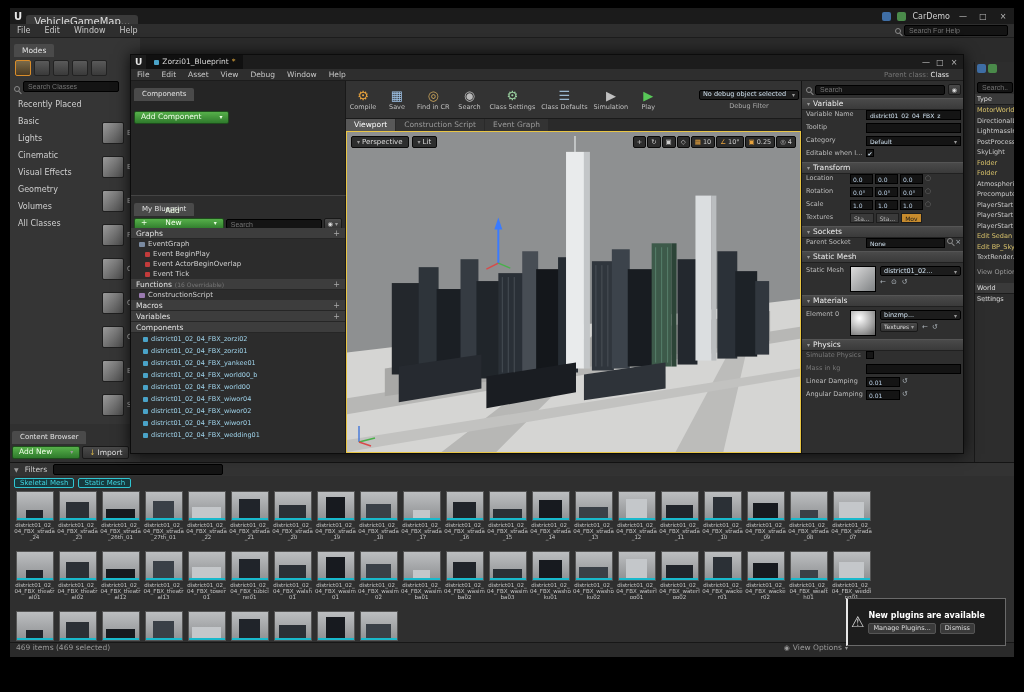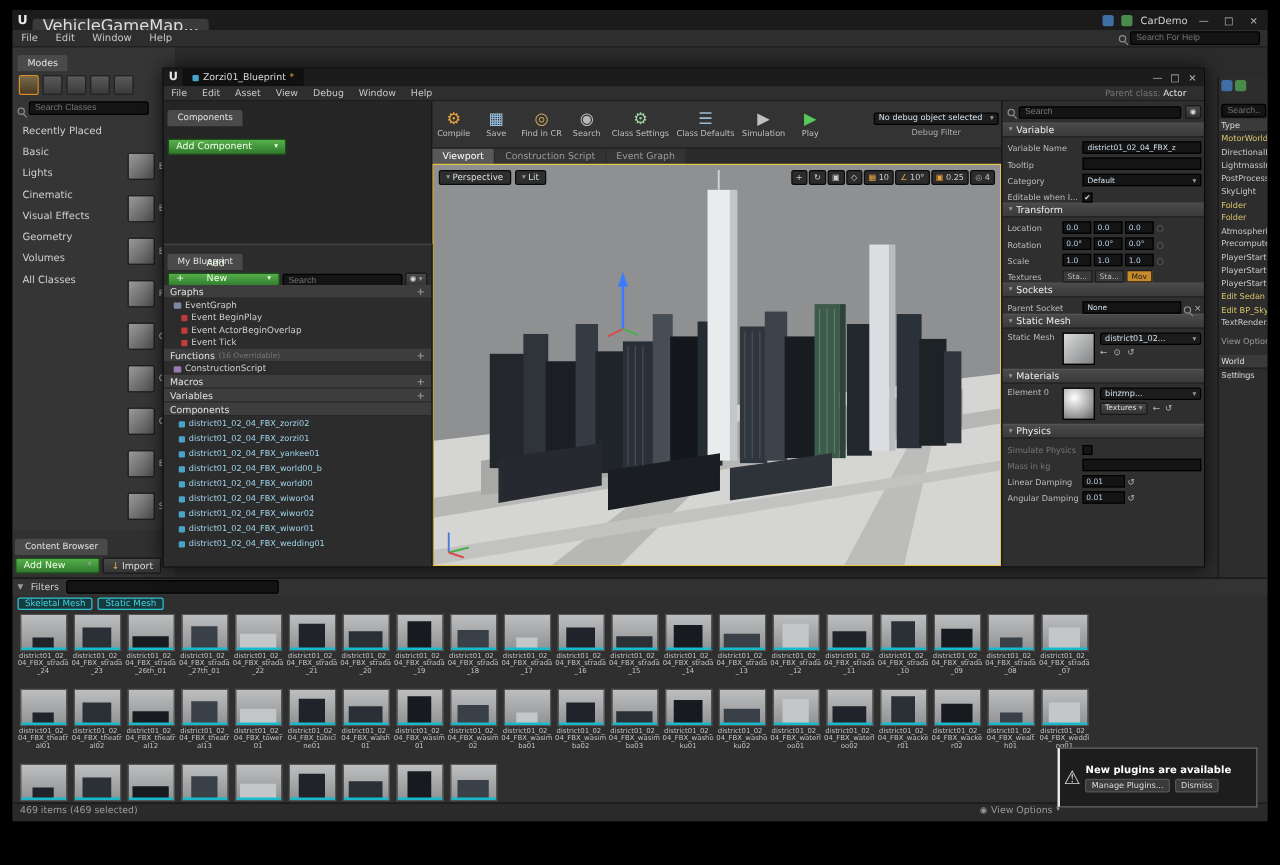--- a/index.html
+++ b/index.html
@@ -3,21 +3,21 @@
 <meta charset="utf-8">
 <style>
   *{box-sizing:border-box;margin:0;padding:0}
   body{background:#000;font-family:"DejaVu Sans",sans-serif;color:#cfcfcf}
   .screen{position:relative;width:1024px;height:692px;background:#000;overflow:hidden}
   .abs{position:absolute}
   .mainwin{left:10px;top:8px;width:1004px;height:649px;background:#2b2b2b;overflow:hidden}
   
   .titlebar{left:0;top:0;width:1004px;height:16px;background:#1b1b1b;display:flex;align-items:center;font-size:8px}
   .ulogo{color:#e8e8e8;font-weight:bold;font-size:10px;padding:0 4px}
-  .wtab{background:#3a3a3a;color:#ddd;height:14px;line-height:14px;padding:0 8px;border-radius:3px 3px 0 0;font-size:13px;margin-top:12px}
+  .wtab{background:#3a3a3a;color:#ddd;height:14px;line-height:14px;padding:0 8px;border-radius:3px 3px 0 0;font-size:10px;margin-top:12px}
   .tb-right{margin-left:auto;display:flex;align-items:flex-end;gap:6px;padding-right:4px}
   .apptitle{color:#cfcfcf;font-size:8px}
   .winbtn{color:#bbb;font-size:8px;width:14px;text-align:center;cursor:default}
   .miniicon{width:9px;height:9px;border-radius:2px}
   .menubar{left:0;top:16px;width:1004px;height:14px;background:#2e2e2e;display:flex;align-items:center;font-size:8px;border-bottom:1px solid #1d1d1d}
   .mitem{padding:0 7px;color:#c8c8c8}
   .input{background:#141414;border:1px solid #000;color:#9a9a9a;font-size:7px;height:11px;padding:0 4px;border-radius:2px;outline:none}
   .mag{width:6px;height:6px;border:1px solid #8a8a8a;border-radius:50%;position:relative;display:inline-block;flex:none}
   .mag::after{content:"";position:absolute;width:4px;height:1px;background:#8a8a8a;transform:rotate(45deg);right:-3px;bottom:-2px}
   
@@ -73,21 +73,21 @@
   .mbsec{background:#3d3d3d;font-size:7.5px;color:#e0e0e0;padding:0 5px;display:flex;align-items:center;height:11px;border-bottom:1px solid #262626}
   .mbplus{margin-left:auto;color:#aaa;font-size:8px}
   .mbrow{font-size:7px;color:#cfcfcf;padding-left:14px;height:10px;display:flex;align-items:center;gap:3px}
   .evico{width:5px;height:5px;background:#c23b3b;border-radius:1px;flex:none}
   .gico{width:6px;height:5px;background:#7a8aa0;border-radius:1px;flex:none}
   .cico{width:5px;height:5px;background:#4aa3c8;border-radius:1px;flex:none}
   .comprow{font-size:6.5px;color:#9fd3ea;padding-left:12px;height:12px;display:flex;align-items:center;gap:3px;white-space:nowrap;overflow:hidden}
   
   .details{position:absolute;left:670px;top:26px;width:164px;height:374px;background:#2f2f2f;border-left:1px solid #141414;overflow:hidden}
   .dsec{background:linear-gradient(#4a4a4a,#3a3a3a);font-size:7.5px;color:#ececec;padding:0 5px;height:12px;line-height:12px;border-top:1px solid #555;border-bottom:1px solid #202020;display:flex;gap:3px;align-items:center}
-  .drow{display:flex;align-items:flex-end;font-size:6.5px;color:#bbb;padding:0 4px;height:13px;gap:2px}
+  .drow{display:flex;align-items:flex-start;font-size:6.5px;color:#bbb;padding:0 4px;height:13px;gap:2px}
   .dlabel{width:58px;flex:none;white-space:nowrap;overflow:hidden}
   .dval{background:#141414;border:1px solid #000;color:#cfe0ee;flex:1;height:10px;line-height:9px;padding:0 3px;font-size:6px;white-space:nowrap;overflow:hidden}
   .numbox{background:#141414;border:1px solid #000;color:#bcd2e8;width:23px;height:10px;line-height:9px;padding:0 2px;font-size:6px;flex:none}
   .chk{width:8px;height:8px;background:#161616;border:1px solid #000;font-size:6px;line-height:8px;text-align:center;color:#cfe0ee;flex:none}
   .mob{font-size:6px;padding:0 3px;height:10px;line-height:9px;background:#3a3a3a;border:1px solid #1d1d1d;color:#bbb}
   .mob.sel{background:#c78b2d;color:#191919}
   .dthumb-cube{width:26px;height:26px;flex:none;background:linear-gradient(135deg,#dcdcdc,#7f8284);border:1px solid #000}
   .dthumb-sphere{width:26px;height:26px;flex:none;background:radial-gradient(circle at 35% 30%,#ffffff,#9a9a9a 65%,#5f5f5f);border:1px solid #000}
   .tinyico{color:#aeb6bd;font-size:7px;line-height:8px}
   .dim{color:#777}
@@ -692,21 +692,21 @@
       <span class="mitem" style="padding:0 6px">File</span>
           <span class="mitem" style="padding:0 6px">Edit</span>
           <span class="mitem" style="padding:0 6px">Asset</span>
           <span class="mitem" style="padding:0 6px">View</span>
           <span class="mitem" style="padding:0 6px">Debug</span>
           <span class="mitem" style="padding:0 6px">Window</span>
           <span class="mitem" style="padding:0 6px">Help</span>
         </div>
       <div style="margin-left:auto;padding-right:14px;font-size:7px">
         <span class="dim">Parent class:</span>
-        <span style="color:#e8e8e8">Actor</span>
+        <span style="color:#e8e8e8">Class</span>
       </div>
     </div>
 
     <div class="comp">
       <span class="ptab" style="margin:1px 0 0 3px;font-size:7px">Components</span>
       <div style="padding:3px">
         <span class="btn-green">
           <span>Add Component</span>
           <span class="caret" style="color:#e8ffe0">▾</span>
         </span>

